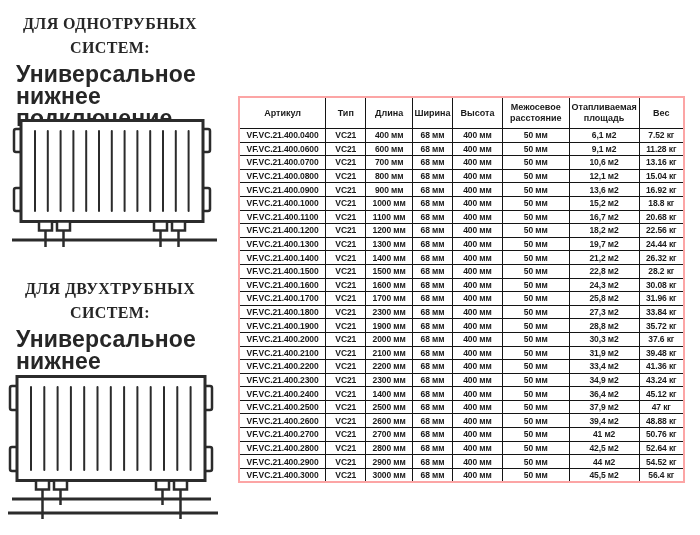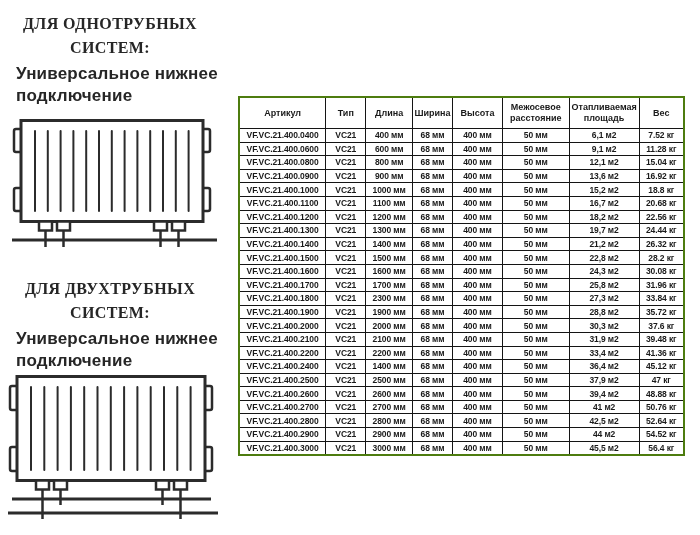--- a/index.html
+++ b/index.html
@@ -17,38 +17,38 @@
   .left-panel { position:absolute; left:0; top:0; width:232px; height:535px; }
   .block-title {
     position:absolute; left:6px; width:208px;
     margin:0; text-align:center;
     font-size:16px; font-weight:bold; letter-spacing:0.4px;
     line-height:24px; color:#262626;font-family:Liberation Serif, serif;
   }
   .block-subtitle {
     position:absolute; left:16px; width:212px;
     margin:0; text-align:left;
-    font-size:17px; font-weight:bold; letter-spacing:0.2px;
+    font-size:23px; font-weight:bold; letter-spacing:0.2px;
     line-height:22px; color:#262626;
   }
   .title-1    { top:12px; }
   .subtitle-1 { top:63px; }
   .diagram-1  { position:absolute; left:12px; top:116px; }
   .title-2    { top:277px; }
   .subtitle-2 { top:328px; }
   .diagram-2  { position:absolute; left:8px;  top:372px; }
   svg .ln { stroke:#2b2b2b; fill:none; }
   svg .fill { fill:#ffffff; }
 
   
   table.spec {
     position:absolute; left:238px; top:96px; width:447px;
     border-collapse:collapse; table-layout:fixed;
     background:#ffffff;
-    border:2px solid #4d7c0f;
+    border:2px solid #fca5a5;
   }
   table.spec th, table.spec td {
     border:1px solid #141414;
     text-align:center; vertical-align:middle;
     padding:0 1px;
     color:#1a1a1a;
     overflow:hidden; white-space:normal;
   }
   table.spec th {
     height:30px;
@@ -194,20 +194,30 @@
           <td>VF.VC.21.400.0600</td>
           <td>VC21</td>
           <td>600 мм</td>
           <td>68 мм</td>
           <td>400 мм</td>
           <td>50 мм</td>
           <td>9,1 м2</td>
           <td>11.28 кг</td>
         </tr>
         <tr>
+          <td>VF.VC.21.400.0700</td>
+          <td>VC21</td>
+          <td>700 мм</td>
+          <td>68 мм</td>
+          <td>400 мм</td>
+          <td>50 мм</td>
+          <td>10,6 м2</td>
+          <td>13.16 кг</td>
+        </tr>
+        <tr>
           <td>VF.VC.21.400.0800</td>
           <td>VC21</td>
           <td>800 мм</td>
           <td>68 мм</td>
           <td>400 мм</td>
           <td>50 мм</td>
           <td>12,1 м2</td>
           <td>15.04 кг</td>
         </tr>
         <tr>
@@ -344,20 +354,30 @@
           <td>VF.VC.21.400.2200</td>
           <td>VC21</td>
           <td>2200 мм</td>
           <td>68 мм</td>
           <td>400 мм</td>
           <td>50 мм</td>
           <td>33,4 м2</td>
           <td>41.36 кг</td>
         </tr>
         <tr>
+          <td>VF.VC.21.400.2300</td>
+          <td>VC21</td>
+          <td>2300 мм</td>
+          <td>68 мм</td>
+          <td>400 мм</td>
+          <td>50 мм</td>
+          <td>34,9 м2</td>
+          <td>43.24 кг</td>
+        </tr>
+        <tr>
           <td>VF.VC.21.400.2400</td>
           <td>VC21</td>
           <td>1400 мм</td>
           <td>68 мм</td>
           <td>400 мм</td>
           <td>50 мм</td>
           <td>36,4 м2</td>
           <td>45.12 кг</td>
         </tr>
         <tr>

